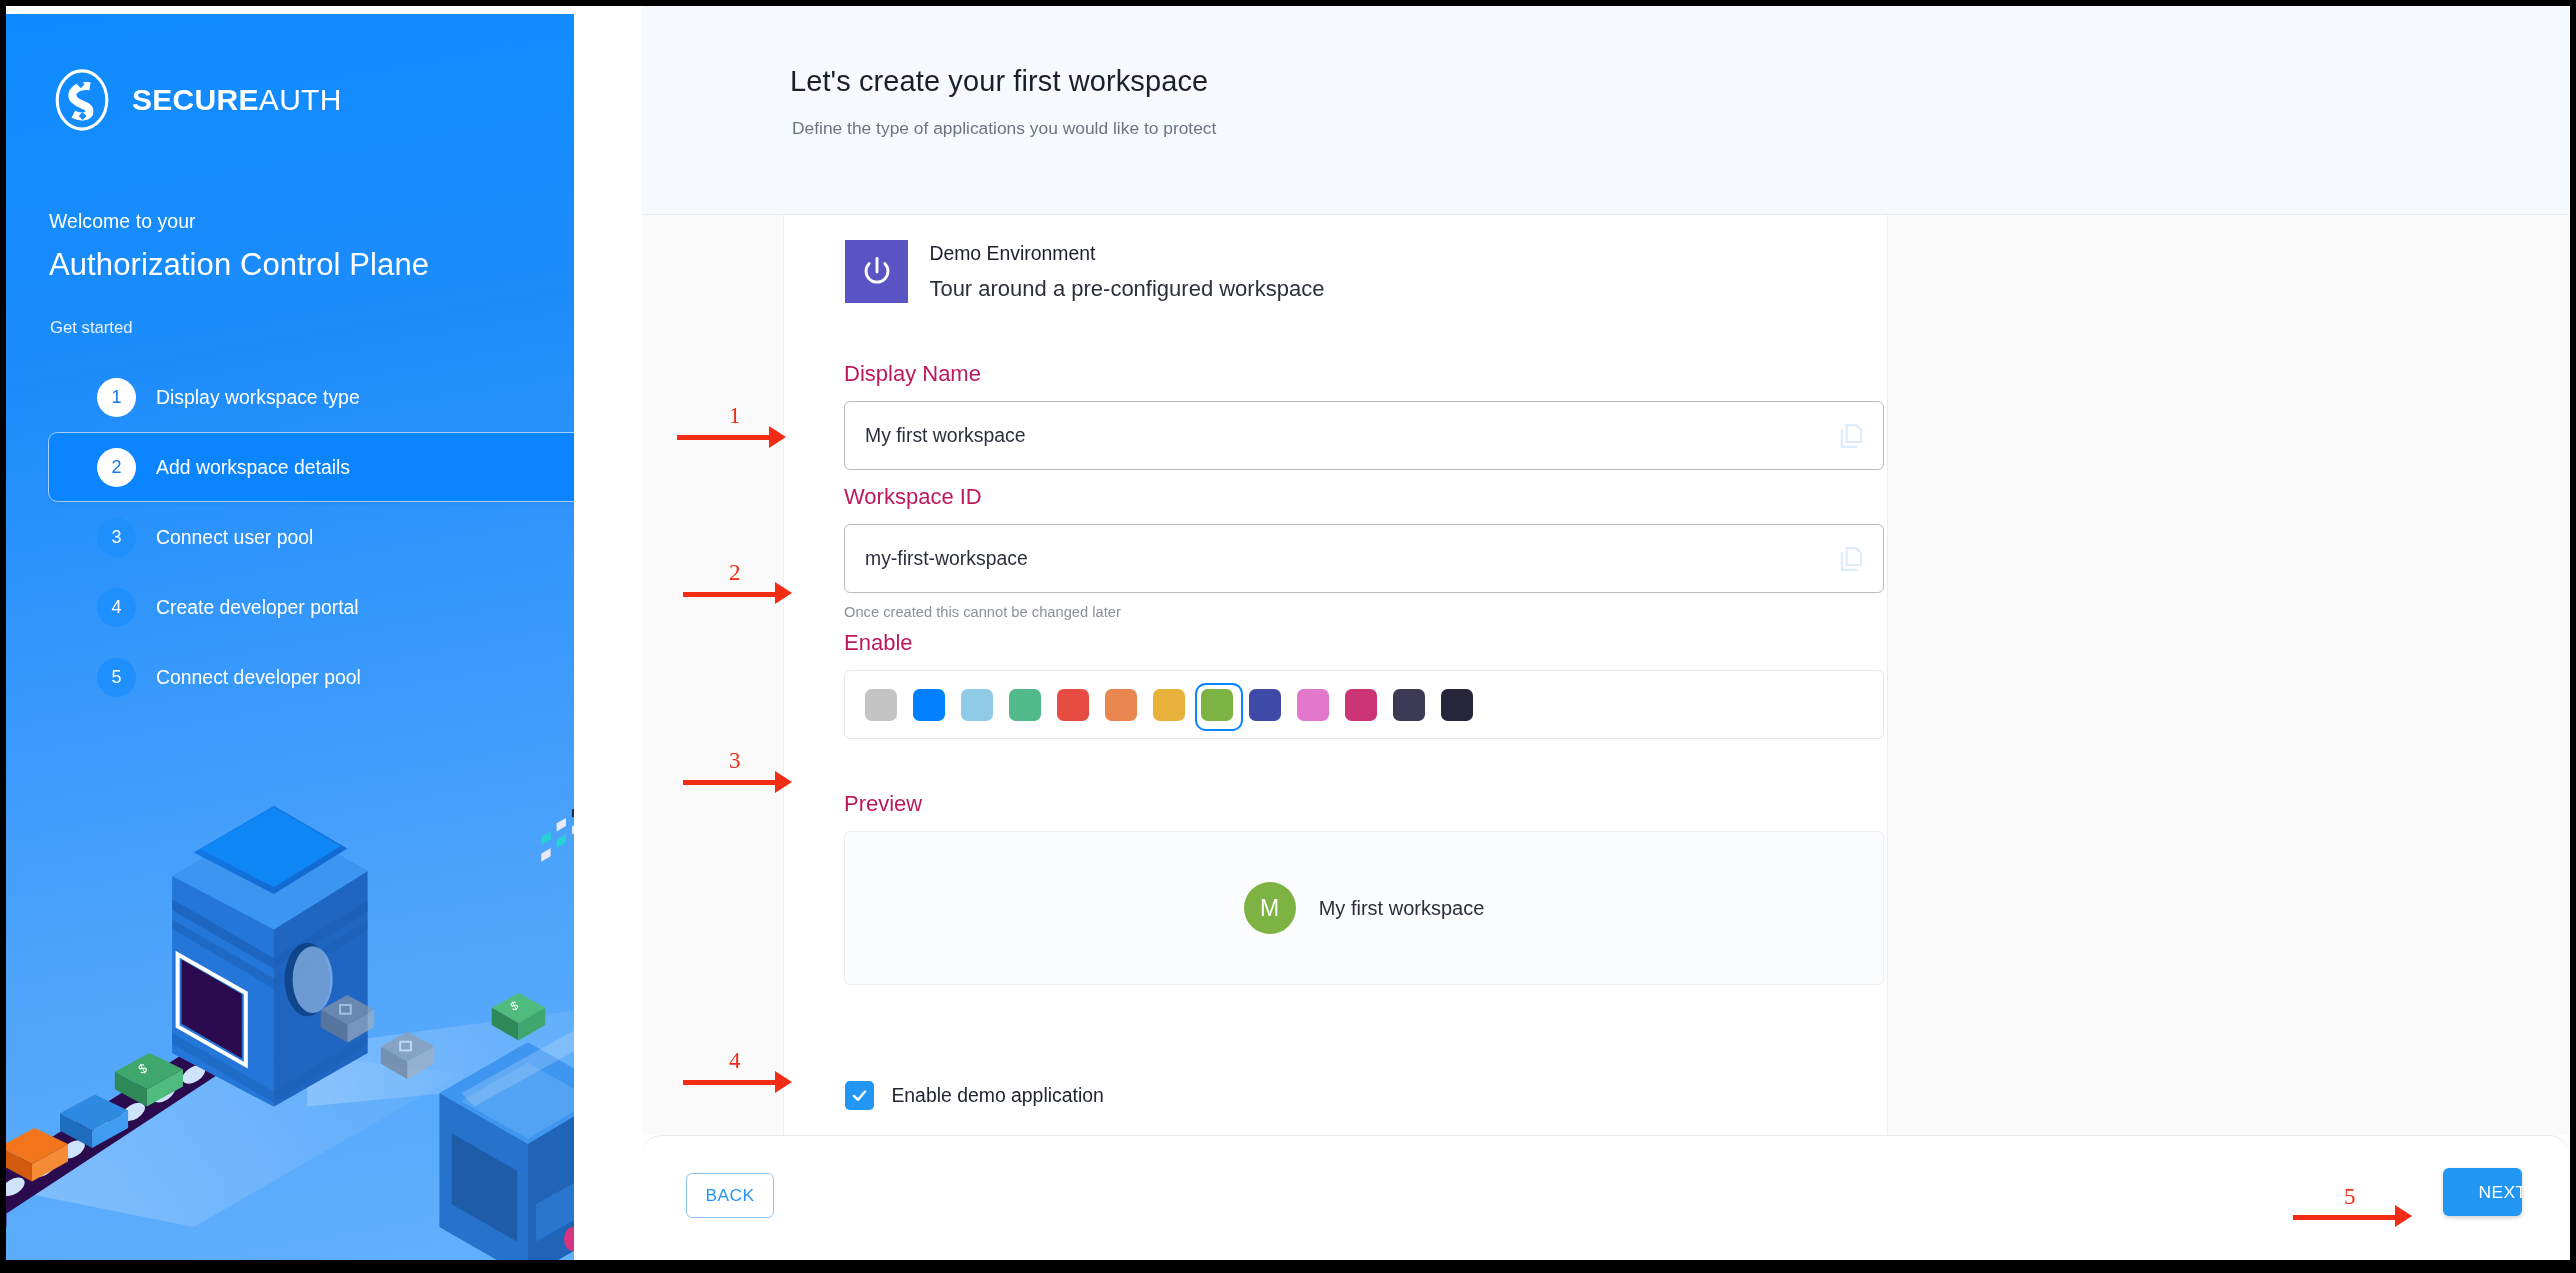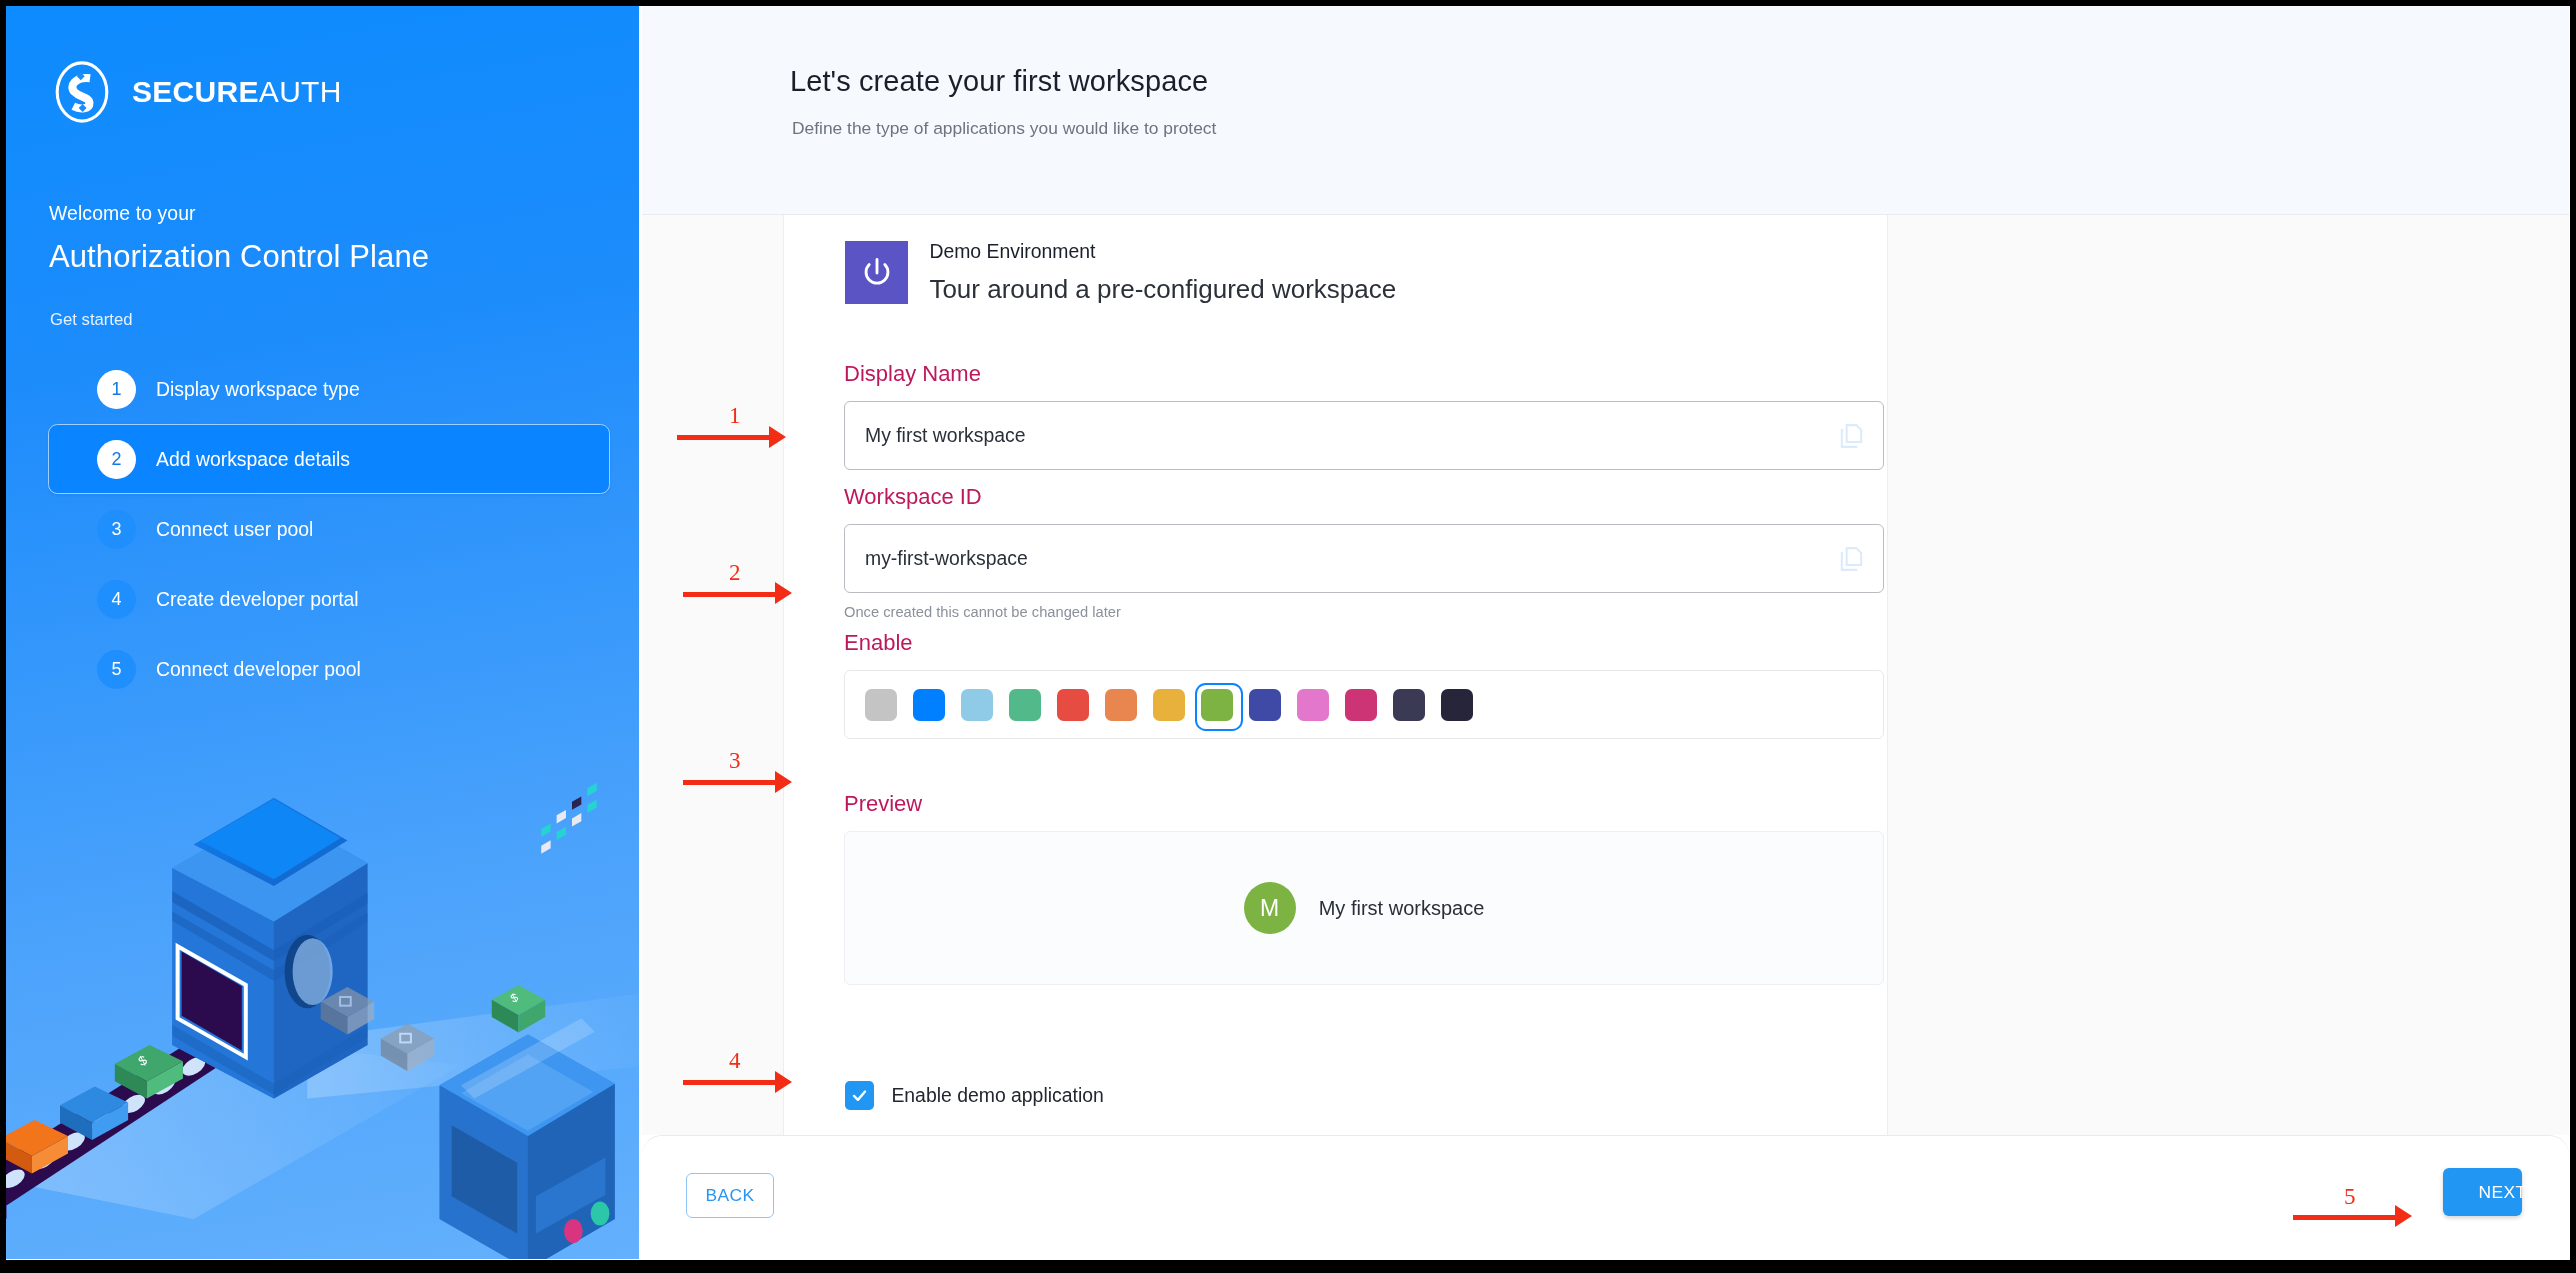--- a/index.html
+++ b/index.html
@@ -17,22 +17,22 @@
     border-left-width: 6px;
     border-right-width: 6px;
     border-top-width: 6px;
     border-bottom-width: 14.7px;
     overflow: hidden;
   }
 
   
   .sidebar {
     position: absolute;
-    left: 0; top: 0;
-    width: 633px; height: 1253px;
+    left: 0; top: 8px;
+    width: 568px; height: 1253px;
     background: linear-gradient(170deg, #0d8bff 0%, #1d8cfb 28%, #4ea4fb 72%, #63b0fd 100%);
     overflow: hidden;
   }
   .logo-row {
     position: absolute;
     left: 45px; top: 55px;
     display: flex; align-items: center; gap: 19px;
   }
   .logo-mark { width: 62px; height: 62px; flex: none; }
   .logo-text {
@@ -144,21 +144,21 @@
     position: absolute; left: 32px; top: 25.4px;
     display: flex; align-items: center; gap: 21.4px;
   }
   .env-icon {
     width: 63px; height: 63px; flex: none;
     background: #5a54c4;
     display: flex; align-items: center; justify-content: center;
   }
   .env-texts { display: flex; flex-direction: column; gap: 10.7px; }
   .env-title { font-size: 19.4px; color: #1b1f2b; font-weight: 400; }
-  .env-sub  { font-size: 26px; color: #2b3039; font-weight: 400; }
+  .env-sub  { font-size: 22px; color: #2b3039; font-weight: 400; }
 
   .field { position: absolute; left: 31px; width: 1040px; }
   .field-label {
     font-size: 22px; font-weight: 400; color: #be185d;
     margin-bottom: 14px; display: block;
   }
   .input-box {
     position: relative;
     height: 69px;
     border: 1.3px solid #b9bcc1;

